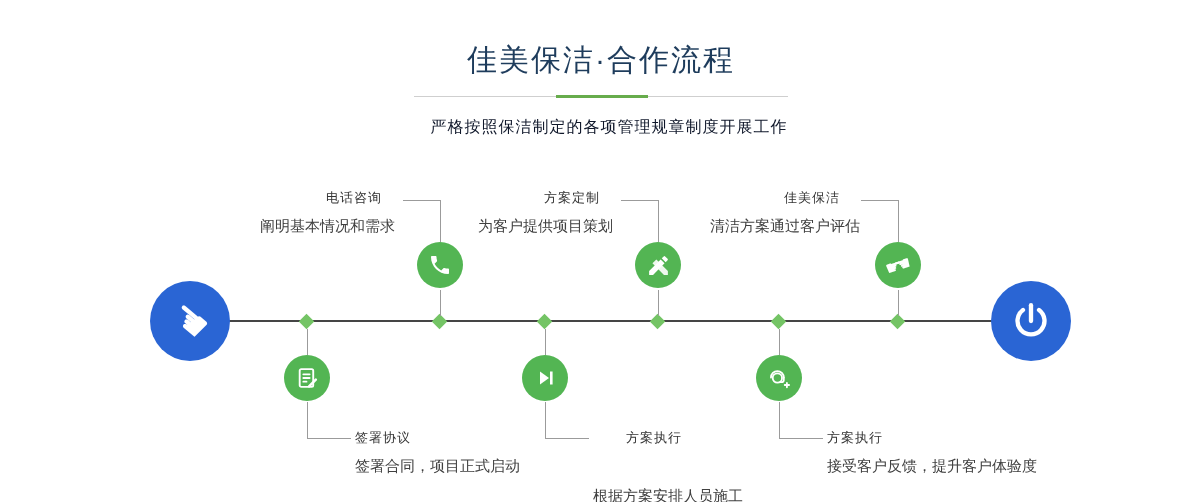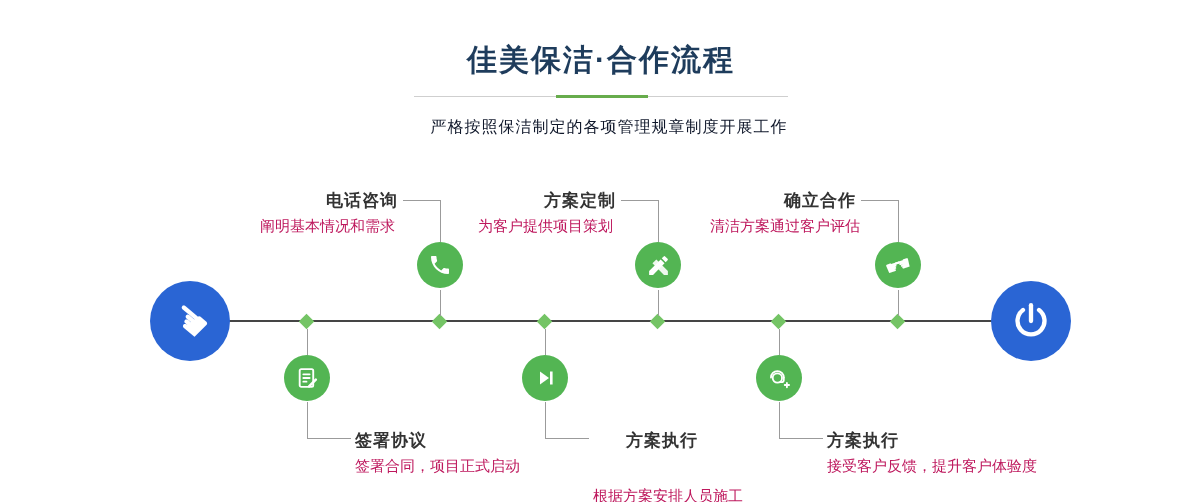--- a/index.html
+++ b/index.html
@@ -1,43 +1,43 @@
 <!DOCTYPE html>
 <html><head>
 <meta charset="utf-8">
 <style>
   html,body{margin:0;padding:0;background:#fff;}
   .stage{position:relative;width:1202px;height:502px;background:#ffffff;overflow:hidden;
          font-family:"Liberation Sans","DejaVu Sans",sans-serif;}
 
   
   .title{position:absolute;top:40px;left:0;width:100%;text-align:center;margin:0;
-         font-size:30px;font-weight:bold;color:#1e3c5c;letter-spacing:2px;}
+         font-size:30px;font-weight:normal;color:#1e3c5c;letter-spacing:2px;}
   .divider{position:absolute;top:96px;left:414px;width:374px;height:1px;background:#cfcfcf;}
   .divider-accent{position:absolute;left:142px;top:-1px;width:92px;height:3px;background:#67ac4c;}
   .subtitle{position:absolute;top:109px;left:0;width:100%;text-align:center;margin:8px;
             font-size:16px;color:#0f172a;letter-spacing:1px;}
 
   
   .main-line{position:absolute;left:190px;top:320px;width:842px;height:2px;background:#454545;}
   .terminal{position:absolute;width:80px;height:80px;border-radius:50%;background:#2a65d4;
             display:flex;align-items:center;justify-content:center;}
   .terminal.start{left:150px;top:281px;}
   .terminal.end{left:991px;top:281px;}
   .hand-glyph{color:#fff;font-size:42px;line-height:1;transform:rotate(40deg);display:block;}
 
   .node{position:absolute;width:46px;height:46px;border-radius:50%;background:#53b553;
         display:flex;align-items:center;justify-content:center;}
   .diamond{position:absolute;width:11px;height:11px;background:#74c465;transform:rotate(45deg);top:316px;}
 
   .conn{position:absolute;background:#9b9b9b;}
   .conn.v{width:1px;} .conn.h{height:1px;}
 
-  .step-title{position:absolute;margin:0;font-size:17px;font-weight:bold;color:#333;letter-spacing:1px;white-space:nowrap;}
-  .step-desc{position:absolute;margin:0;font-size:15px;color:#be185d;white-space:nowrap;}
+  .step-title{position:absolute;margin:0;font-size:13px;font-weight:normal;color:#333;letter-spacing:1px;white-space:nowrap;}
+  .step-desc{position:absolute;margin:0;font-size:15px;color:#404040;white-space:nowrap;}
 
   .hs-wrap{display:flex;transform:rotate(-18deg);color:#fff;font-size:19px;line-height:1;}
   .hs-wrap .g2{margin-left:-8px;}
 </style>
 </head>
 <body>
 
 <div class="stage">
 
   <h1 class="title">佳美保洁·合作流程</h1>
@@ -131,21 +131,21 @@
       <path d="M19.3 16.5v4M17.3 18.5h4"></path>
     </svg>
   </div>
 
   <p class="step-title" style="left:326px;top:189px;">电话咨询</p>
   <p class="step-desc" style="left:260px;top:217px;">阐明基本情况和需求</p>
 
   <p class="step-title" style="left:544px;top:189px;">方案定制</p>
   <p class="step-desc" style="left:478px;top:217px;">为客户提供项目策划</p>
 
-  <p class="step-title" style="left:784px;top:189px;">确立合作</p>
+  <p class="step-title" style="left:784px;top:189px;">佳美保洁</p>
   <p class="step-desc" style="left:710px;top:217px;">清洁方案通过客户评估</p>
 
   <p class="step-title" style="left:355px;top:429px;">签署协议</p>
   <p class="step-desc" style="left:355px;top:457px;">签署合同，项目正式启动</p>
 
   <p class="step-title" style="left:626px;top:429px;">方案执行</p>
   <p class="step-desc" style="left:593px;top:457px;margin-top:30px;">根据方案安排人员施工</p>
 
   <p class="step-title" style="left:827px;top:429px;">方案执行</p>
   <p class="step-desc" style="left:827px;top:457px;">接受客户反馈，提升客户体验度</p>

